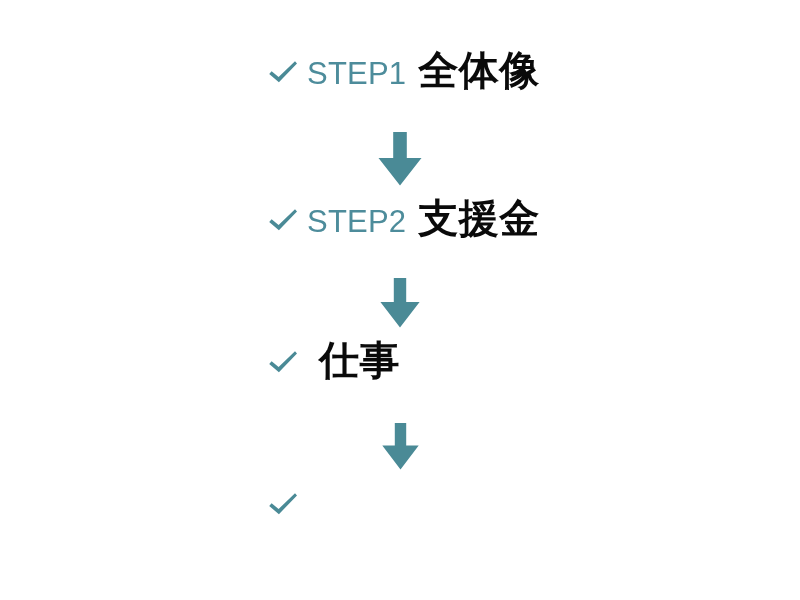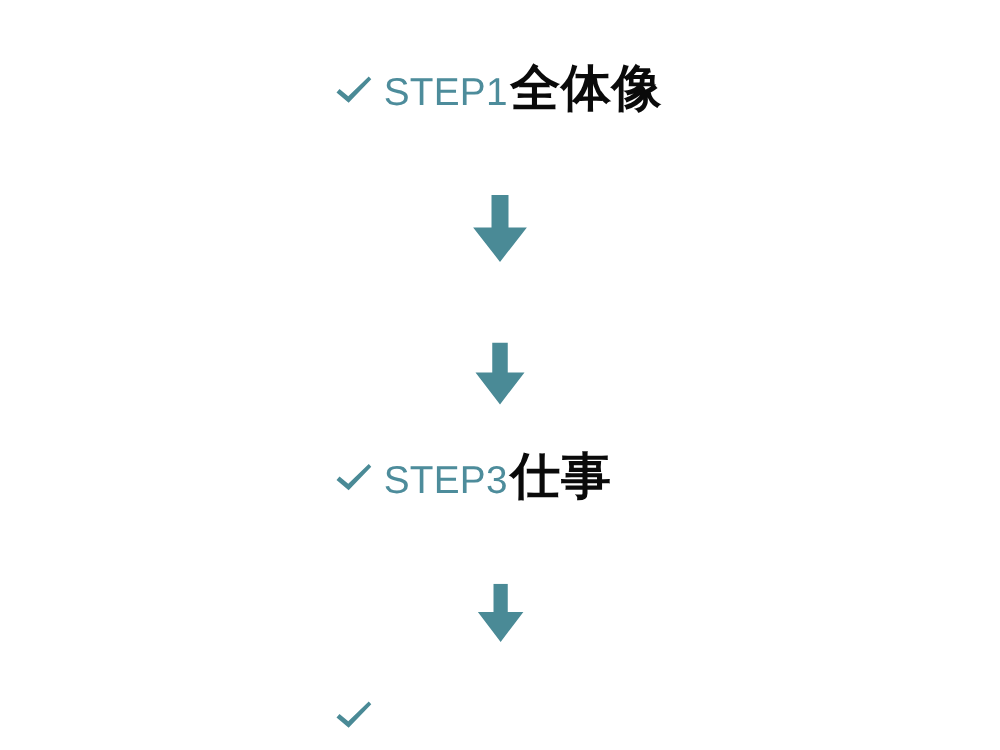--- a/index.html
+++ b/index.html
@@ -18,21 +18,20 @@
   .flow {
     width: 676px;
     height: 600px;
     position: relative;
     box-sizing: border-box;
     display: flex;
     flex-direction: column;
     align-items: flex-start;
     padding-top: 48px;
     padding-left: 265px;
-    justify-content: space-between;
   }
 
   
   .step-row {
     display: flex;
     align-items: baseline;
     white-space: nowrap;
     height: 52px;
   }
 
@@ -59,21 +58,21 @@
     color: #4d8c9b;
     line-height: 1;
   }
 
   .step-title {
     font-family: "DejaVu Sans", "Liberation Sans", sans-serif;
     font-size: 40px;
     font-weight: 700;
     color: #0a0a0a;
     line-height: 1;
-    margin-left: 2px;
+    margin-left: 12px;
     letter-spacing: 0.5px;
   }
 
   
   .arrow-wrap {
     display: flex;
     justify-content: center;
     align-items: center;
     width: 270px;   
     box-sizing: border-box;
@@ -102,34 +101,42 @@
     <span class="step-label">STEP1</span>
     <span class="step-title">全体像</span>
   </div>
 
   <div class="arrow-wrap gap-1 row-gap-a">
     <svg width="46" height="54" viewBox="0 0 46 54" aria-hidden="true">
       <path d="M16.2 0 L29.8 0 L29.8 26.0 L44.5 26.0 L23.0 53.5 L1.5 26.0 L16.2 26.0 Z" fill="#4a8a96"></path>
     </svg>
   </div>
 
+  <div class="step-row">
+    <span class="check-icon">
+      <svg viewBox="0 0 36 36" aria-hidden="true">
+        <path d="M4.2 19.0 L6.6 16.2 L13.6 22.0 L30.0 6.2 L32.0 8.4 L13.9 27.2 Z" fill="#4a8a96"></path>
+      </svg>
+    </span>
+    <span class="step-label">STEP2</span>
+    <span class="step-title">支援金</span>
+  </div>
 
   <div class="arrow-wrap gap-2 row-gap-b">
     <svg width="42" height="50" viewBox="0 0 42 50" aria-hidden="true">
       <path d="M14.8 0 L27.2 0 L27.2 24.0 L40.6 24.0 L21.0 49.5 L1.4 24.0 L14.8 24.0 Z" fill="#4a8a96"></path>
     </svg>
   </div>
 
   <div class="step-row">
     <span class="check-icon">
       <svg viewBox="0 0 36 36" aria-hidden="true">
         <path d="M4.2 19.0 L6.6 16.2 L13.6 22.0 L30.0 6.2 L32.0 8.4 L13.9 27.2 Z" fill="#4a8a96"></path>
       </svg>
     </span>
-    <span class="step-label">STEP3</span>
     <span class="step-title">仕事</span>
   </div>
 
   <div class="arrow-wrap gap-3 row-gap-c">
     <svg width="39" height="47" viewBox="0 0 39 47" aria-hidden="true">
       <path d="M13.8 0 L25.2 0 L25.2 22.6 L37.7 22.6 L19.5 46.5 L1.3 22.6 L13.8 22.6 Z" fill="#4a8a96"></path>
     </svg>
   </div>
 
   <div class="step-row">

